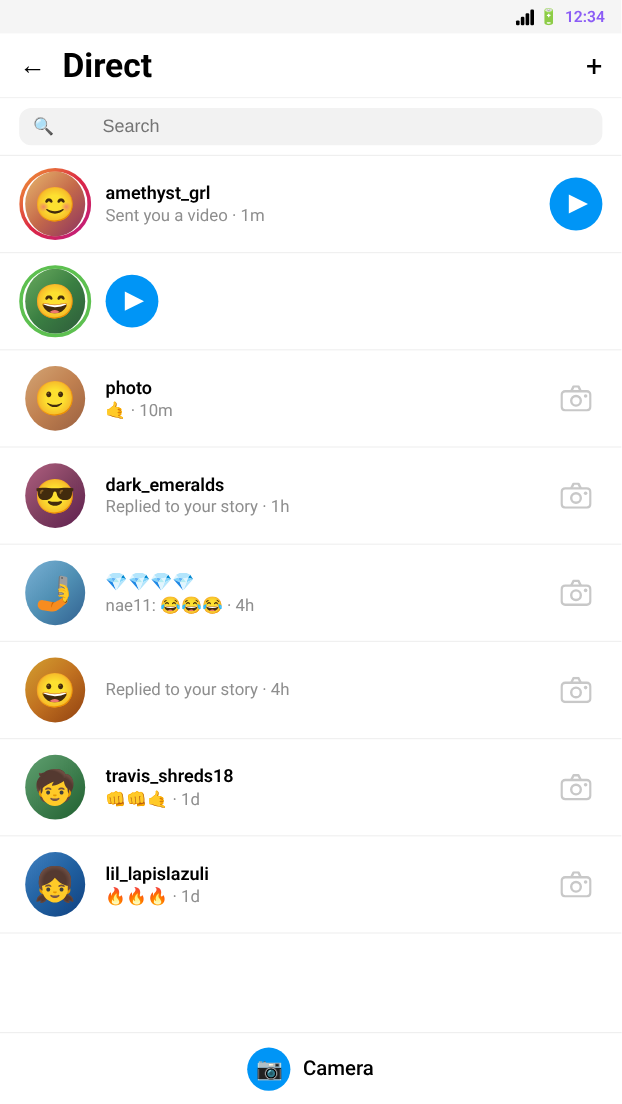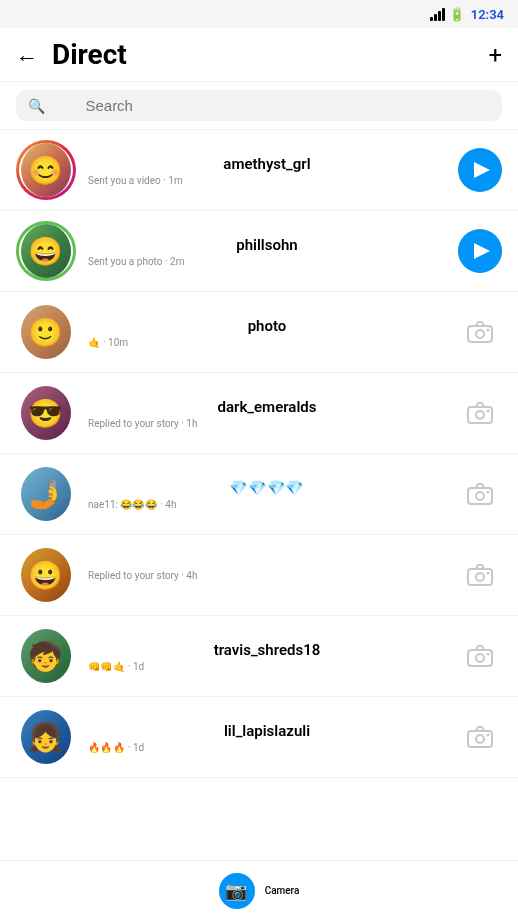--- a/index.html
+++ b/index.html
@@ -23,21 +23,21 @@
       gap: 6px;
     }
     .status-bar-icons {
       display: flex;
       align-items: center;
       gap: 5px;
     }
     .status-time {
       font-size: 13px;
       font-weight: 600;
-      color: #1d4ed8;
+      color: #8b5cf6;
     }
 
     
     .top-nav {
       display: flex;
       align-items: center;
       justify-content: space-between;
       padding: 10px 16px;
       background: #fff;
       border-bottom: 1px solid #efefef;
@@ -171,24 +171,23 @@
       min-width: 0;
     }
     .conv-name {
       font-size: 15px;
       font-weight: 600;
       color: #000;
       margin-bottom: 2px;
       white-space: nowrap;
       overflow: hidden;
       text-overflow: ellipsis;
-      text-align: center;
     }
     .conv-sub {
-      font-size: 10px;
+      font-size: 14px;
       color: #8e8e8e;
       white-space: nowrap;
       overflow: hidden;
       text-overflow: ellipsis;
     }
 
     
     .conv-action {
       flex-shrink: 0;
       width: 44px;
@@ -249,21 +248,21 @@
       height: 36px;
       border-radius: 50%;
       background: #0095f6;
       display: flex;
       align-items: center;
       justify-content: center;
       color: #fff;
       font-size: 18px;
     }
     .bottom-label {
-      font-size: 10px;
+      font-size: 17px;
       font-weight: 500;
       color: #000;
     }
 
     
     .signal-icon {
       display: inline-flex;
       align-items: flex-end;
       gap: 1px;
       height: 14px;
@@ -328,24 +327,20 @@
       </div>
     </li>
     <li class="conv-item">
       <div class="avatar-wrap">
         <div class="avatar-ring green-ring">
           <div class="avatar-img av-phillsohn">
             <span class="avatar-face">😄</span>
           </div>
         </div>
       </div>
-      <div class="conv-info">
-        <div class="conv-name">phillsohn</div>
-        <div class="conv-sub">Sent you a photo · 2m</div>
-      </div>
       <div class="conv-action">
         <div class="play-btn">
           <div class="play-triangle"></div>
         </div>
       </div>
     </li>
     <li class="conv-item">
       <div class="avatar-wrap">
         <div class="avatar-ring no-ring">
           <div class="avatar-img av-deitch">

